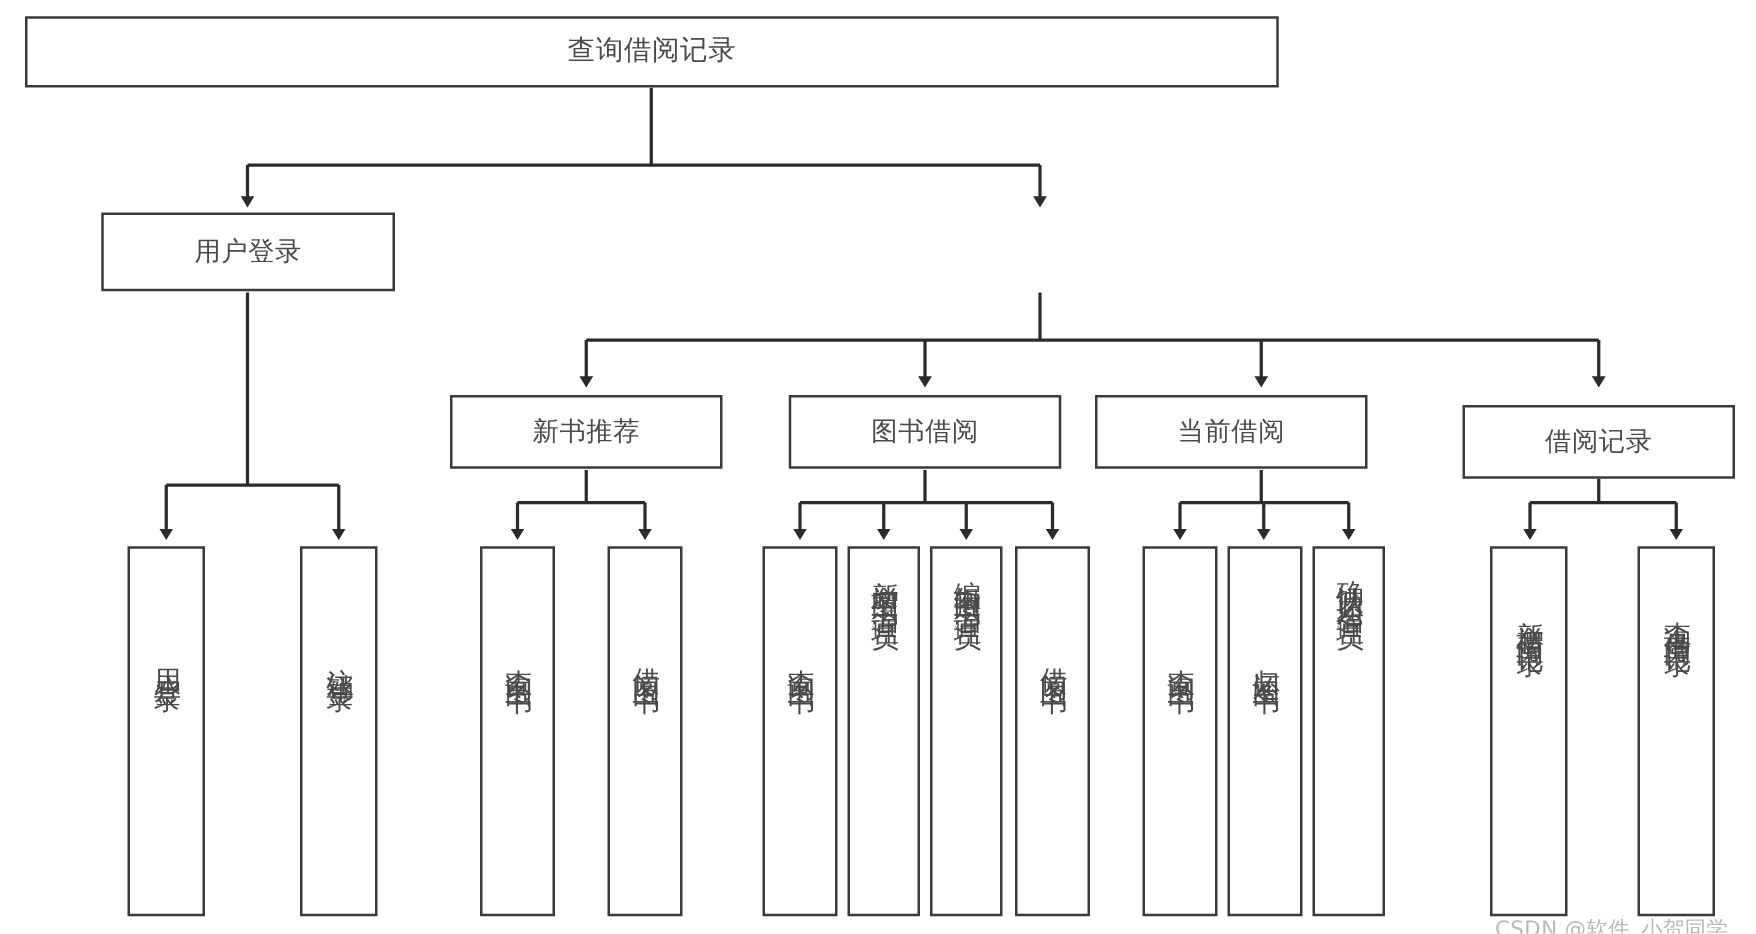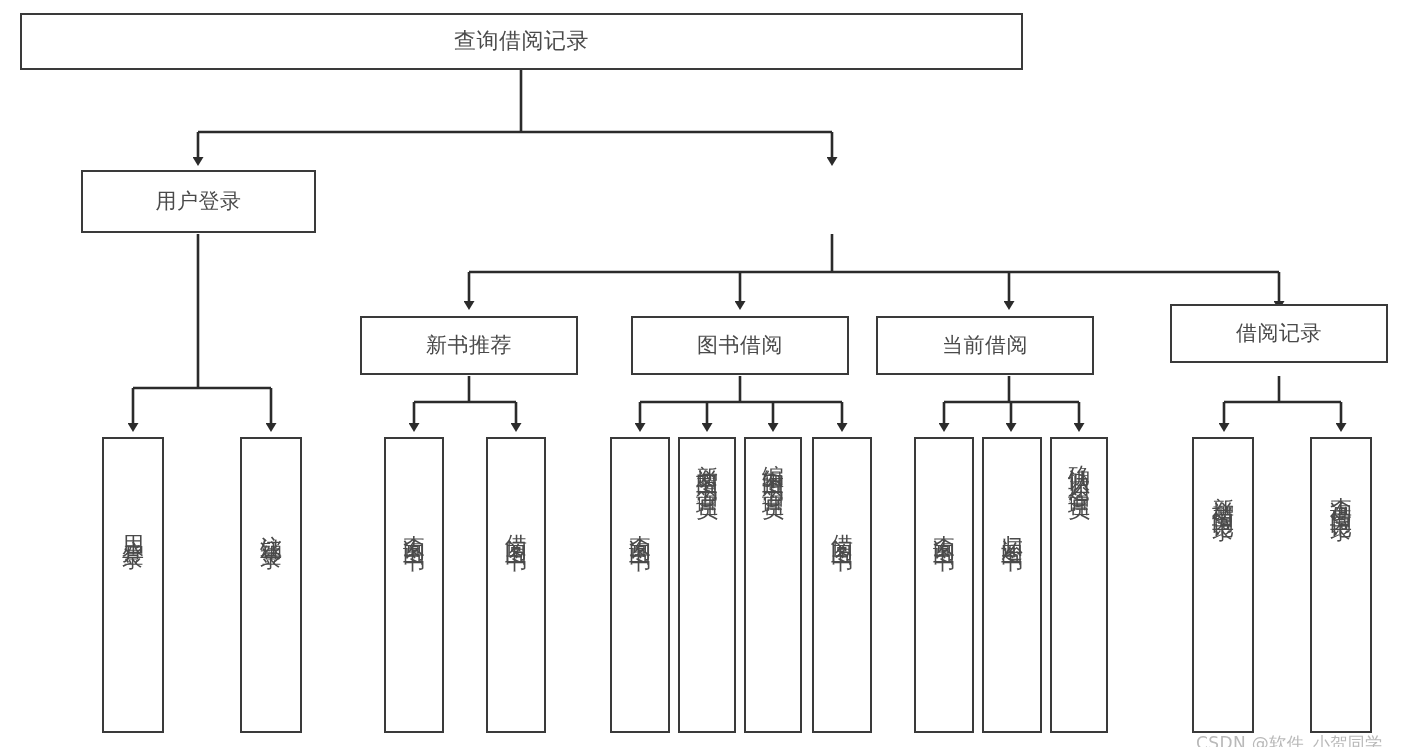--- a/index.html
+++ b/index.html
@@ -130,21 +130,21 @@
 
   <div class="node" style="left:631px; top:316px; width:218px; height:59px;">
     <span class="label">图书借阅</span>
   </div>
   <div class="node" style="left:360px; top:316px; width:218px; height:59px;">
     <span class="label">新书推荐</span>
   </div>
   <div class="node" style="left:876px; top:316px; width:218px; height:59px;">
     <span class="label">当前借阅</span>
   </div>
-  <div class="node" style="left:1170px; top:304px; width:218px; height:59px;">
+  <div class="node" style="left:1170px; top:324px; width:218px; height:59px;">
     <span class="label">借阅记录</span>
   </div>
 
   <div class="node vert" style="left:102px; top:437px; width:62px; height:296px; padding-top:78px;">
     <span class="label">用户登录</span>
   </div>
   <div class="node vert" style="left:240px; top:437px; width:62px; height:296px; padding-top:78px;">
     <span class="label">注销登录</span>
   </div>
 

